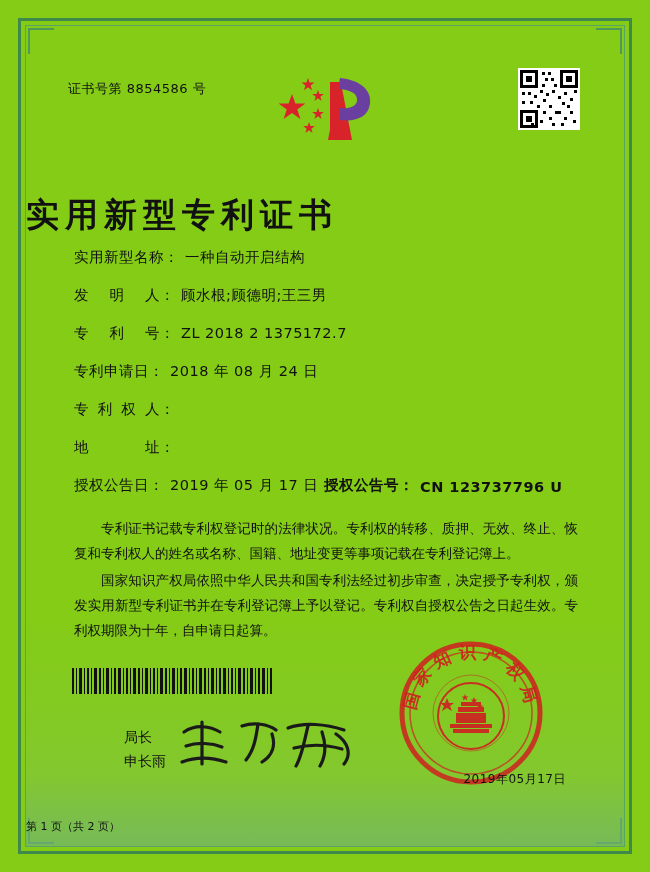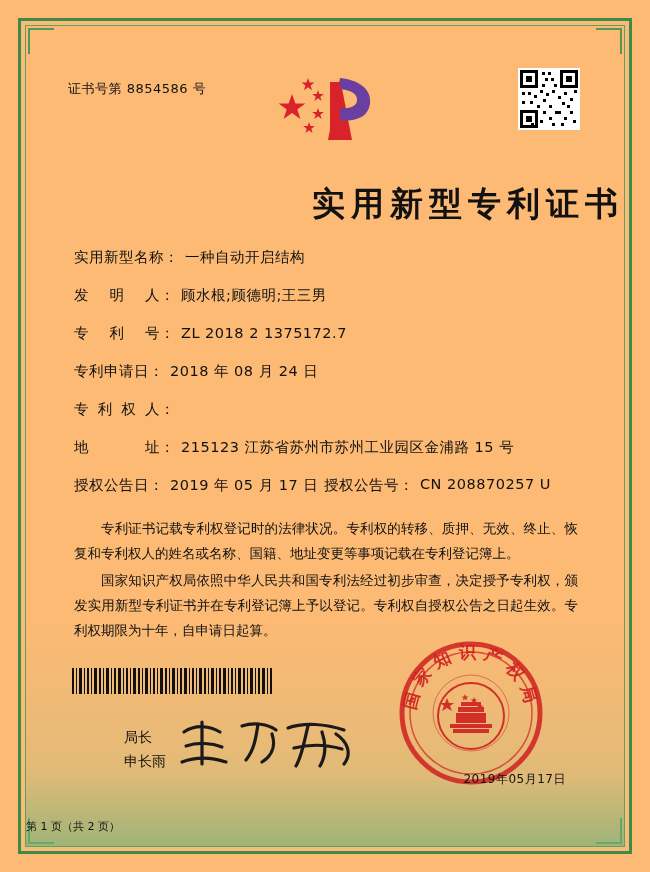--- a/index.html
+++ b/index.html
@@ -12,21 +12,21 @@
     height: 872px;
     font-family: "DejaVu Sans", "Liberation Sans", sans-serif;
     overflow: hidden;
   }
 
   .certificate {
     position: relative;
     width: 650px;
     height: 872px;
     box-sizing: border-box;
-    background: #fdba74;
+    background: #84cc16;
   }
 
   
   .border-outer {
     position: absolute;
     left: 18px; top: 18px; right: 18px; bottom: 18px;
     border: 3px solid #3f8a4a;
     box-sizing: border-box;
   }
   .border-inner {
@@ -93,22 +93,22 @@
     position: absolute;
     right: 44px;
     top: 42px;
     width: 62px;
     height: 62px;
   }
 
   .title {
     position: absolute;
     left: 0; right: 0;
-    top: 156px;
-    text-align: right;
+    top: 167px;
+    text-align: left;
     font-size: 33px;
     font-weight: bold;
     letter-spacing: 6px;
     color: #111;
     font-family: "DejaVu Sans", "Liberation Sans", sans-serif;
   }
 
   .fields {
     position: absolute;
     left: 48px;
@@ -136,21 +136,22 @@
     margin-left: 6px;
     letter-spacing: 0.5px;
   }
   .field-row.split .left {
     display: flex;
     align-items: flex-start;
     width: 250px;
   }
   .field-row.split .right {
     display: flex;
-    align-items: flex-start;
+    align-items: flex-end;
+    font-weight: bold;
   }
 
   .paragraphs {
     position: absolute;
     left: 48px;
     right: 46px;
     top: 490px;
     font-size: 13.5px;
     line-height: 1.85;
     color: #111;
@@ -329,33 +330,32 @@
       </div>
 
       <div class="field-row">
         <span class="field-label spread">专 利 权 人</span>
         <span class="field-label">：</span>
       </div>
 
       <div class="field-row">
         <span class="field-label spread">地 址</span>
         <span class="field-label">：</span>
-        <span class="field-value">215123 江苏省苏州市苏州工业园区金浦路 15 号</span>
       </div>
 
       <div class="field-row split">
         <span class="left">
           <span class="field-label">授权公告日</span>
           <span class="field-label">：</span>
           <span class="field-value">2019 年 05 月 17 日</span>
         </span>
         <span class="right">
           <span class="field-label">授权公告号</span>
           <span class="field-label">：</span>
-          <span class="field-value">CN 208870257 U</span>
+          <span class="field-value">CN 123737796 U</span>
         </span>
       </div>
 
     </div>
 
     <div class="paragraphs">
       <p>专利证书记载专利权登记时的法律状况。专利权的转移、质押、无效、终止、恢复和专利权人的姓名或名称、国籍、地址变更等事项记载在专利登记簿上。</p>
       <p>国家知识产权局依照中华人民共和国专利法经过初步审查，决定授予专利权，颁发实用新型专利证书并在专利登记簿上予以登记。专利权自授权公告之日起生效。专利权期限为十年，自申请日起算。</p>
     </div>
 

